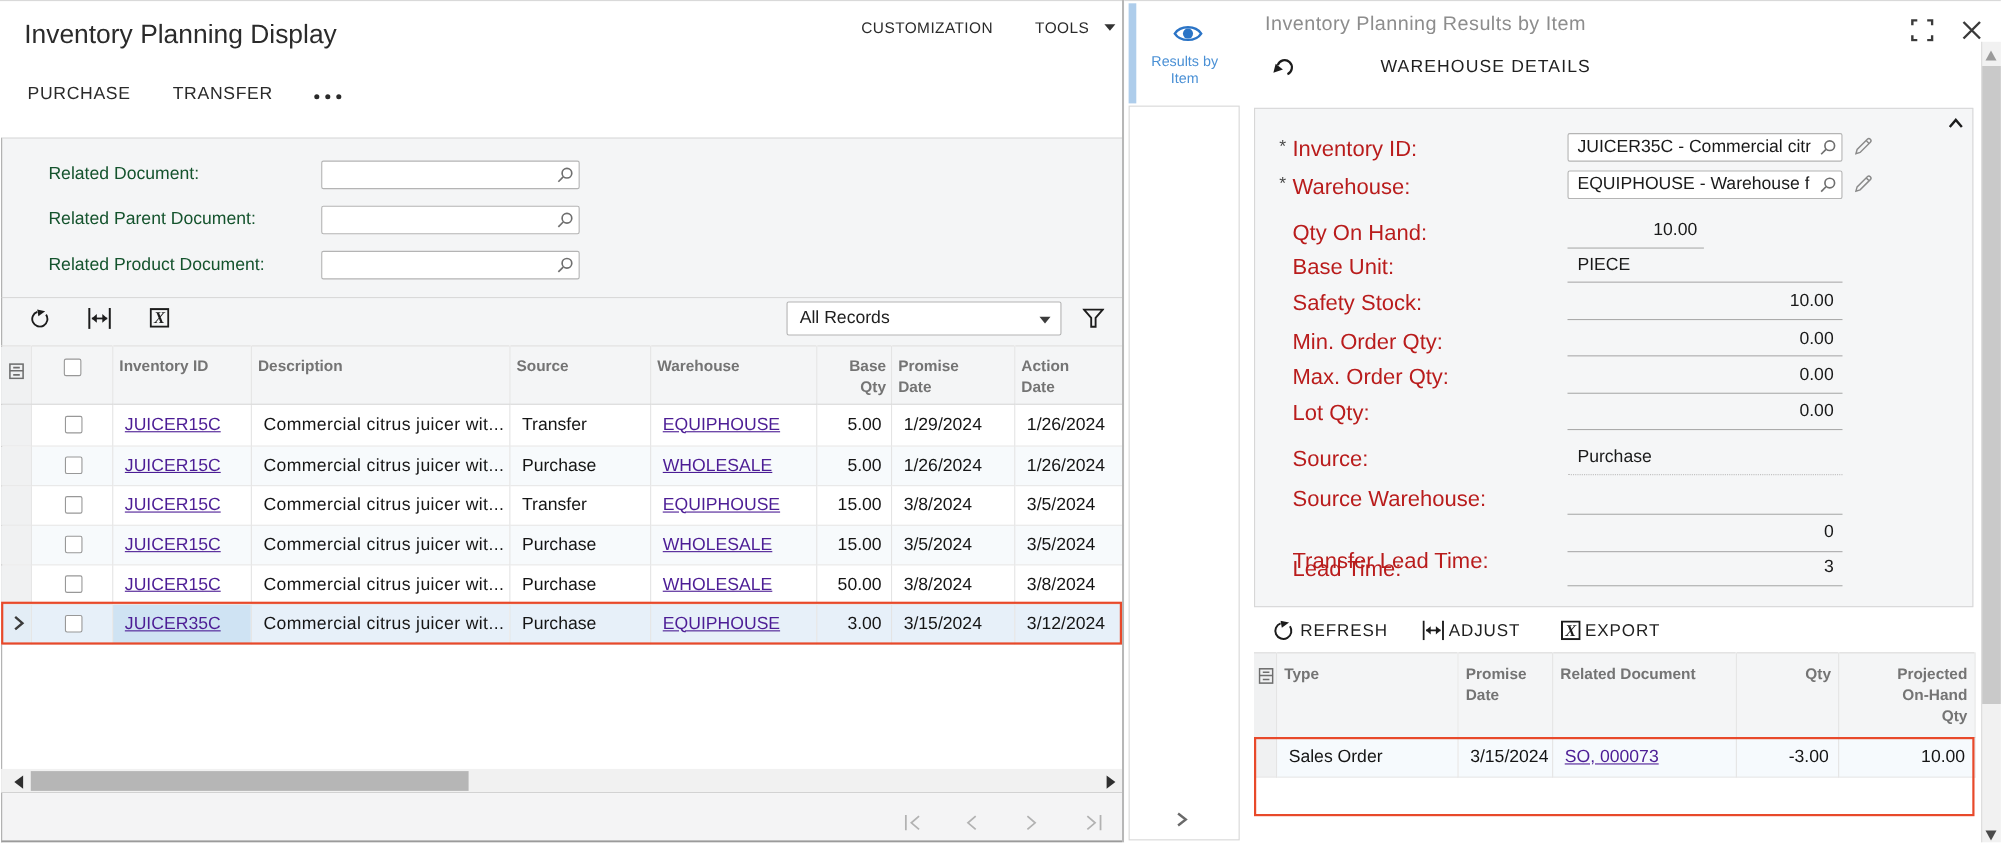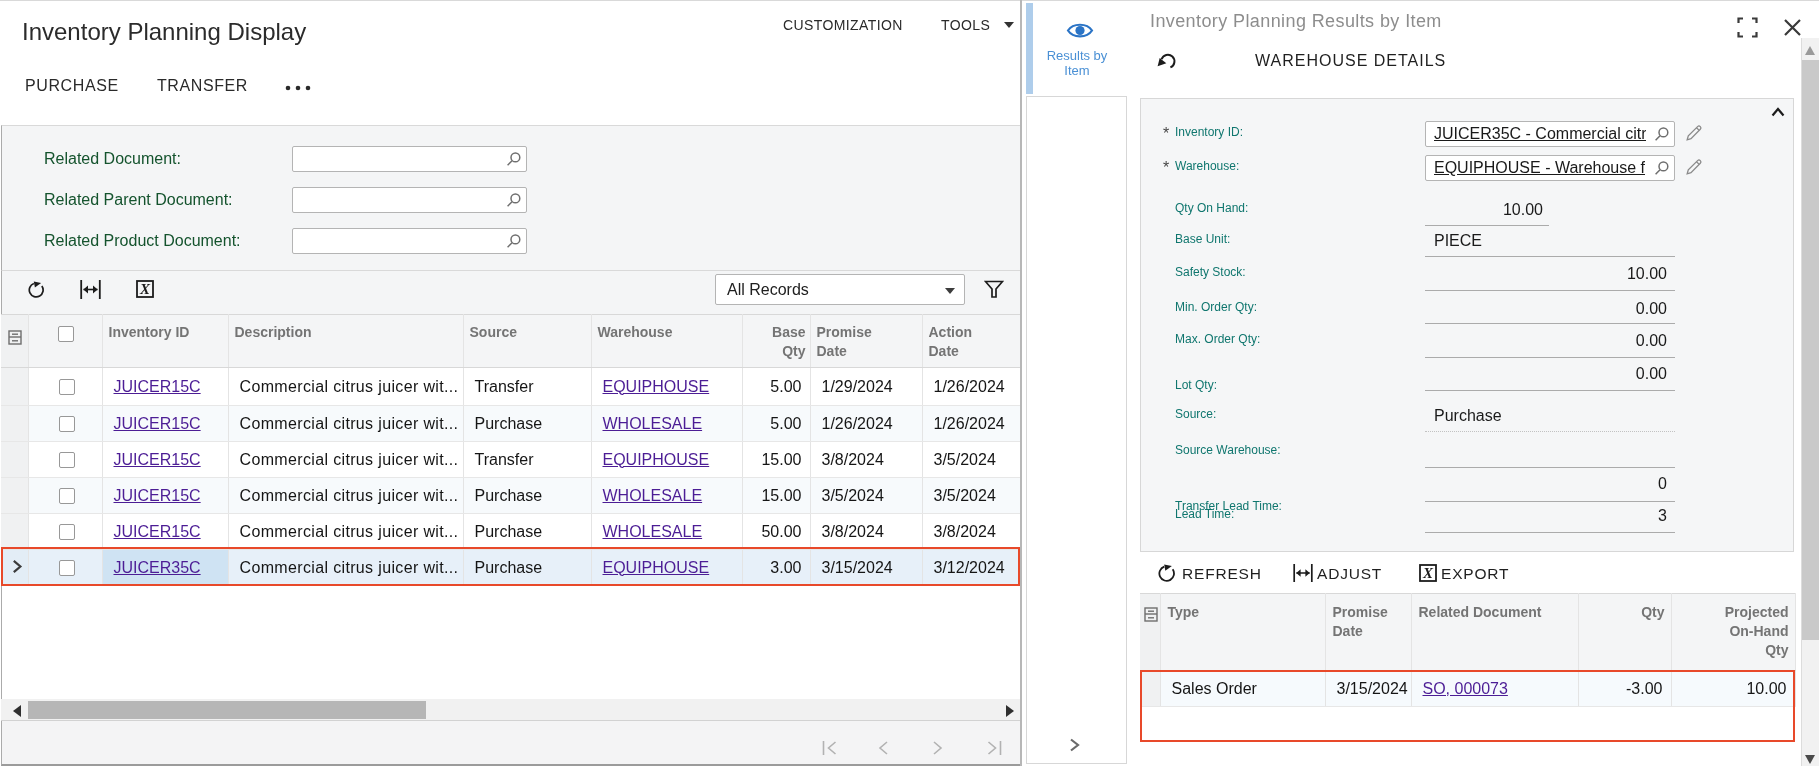--- a/index.html
+++ b/index.html
@@ -23,25 +23,25 @@
 #gtab .rt, #gtab tr.ghead th.rt { text-align:right; }
 #gtab td.desc { letter-spacing:0.35px; }
 #gtab tr.r1 td { background:#fff; }
 #gtab tr.r2 td { background:#f7fafc; }
 #gtab tr.rsel td { background:#e7f0f9; }
 #gtab tr.rsel td.acell { background:#cfe3f3; }
 #gtab tr td.xc, #gtab tr.ghead th:first-child { background:#f0f1f2 !important; padding:0 0 0 5px; }
 #gtab tr.rsel td.xc { background:#e3edf6 !important; }
 #gtab td.cbc { padding-left:30px; }
 .cb { display:inline-block; width:16px; height:16px; background:#fff; border:1px solid #989898; border-radius:2px; vertical-align:middle; }
-.flbl { position:absolute; left:1175px; font-size:12px; color:#0f766e; }
+.flbl { position:absolute; left:1175px; font-size:20px; color:#b91c1c; }
 .fstar { position:absolute; left:1163px; font-size:16px; color:#474747; }
 .fval { position:absolute; font-size:16px; color:#1a1a1a; }
 .funder { position:absolute; height:0; border-bottom:1px solid #ababab; }
-.fintx { display:inline-block; max-width:218px; overflow:hidden; white-space:nowrap;text-decoration:underline; }
+.fintx { display:inline-block; max-width:218px; overflow:hidden; white-space:nowrap; }
 .fin { position:absolute; left:1425px; width:250px; height:26px; background:#fff; border:1px solid #b4b4b4; border-radius:2px;
   font-size:16px; color:#1a1a1a; line-height:24px; padding-left:8px; overflow:hidden; white-space:nowrap; }
 
 .pencil { position:absolute; left:1685px; width:18px; height:18px; }
 #rgt { border-collapse:collapse; table-layout:fixed; width:655px; }
 #rgt th, #rgt td { border-right:1px solid #e4e4e4; border-bottom:1px solid #e7e7e7;
   overflow:hidden; white-space:nowrap; padding:0 8px 0 11px; font-size:16px; color:#151515; font-weight:normal; }
 #rgt tr.ghead th { padding-left:7px; padding-right:6px; }
 #rgt tr.ghead th { background:#f4f5f6; color:#747474; font-weight:bold; font-size:14px;
   text-align:left; vertical-align:top; padding-top:9px; height:77px; line-height:19px; border-bottom:1px solid #d8d8d8; }
@@ -306,21 +306,21 @@
   <div class="funder" style="left:1425px;top:290px;width:250px;"></div>
 
   <div class="flbl" style="top:300px;">Min. Order Qty:</div>
   <div class="fval" style="left:1425px;top:300px;width:242px;text-align:right;">0.00</div>
   <div class="funder" style="left:1425px;top:323px;width:250px;"></div>
 
   <div class="flbl" style="top:332px;">Max. Order Qty:</div>
   <div class="fval" style="left:1425px;top:332px;width:242px;text-align:right;">0.00</div>
   <div class="funder" style="left:1425px;top:357px;width:250px;"></div>
 
-  <div class="flbl" style="top:378px;text-align:center;">Lot Qty:</div>
+  <div class="flbl" style="top:365px;text-align:center;">Lot Qty:</div>
   <div class="fval" style="left:1425px;top:365px;width:242px;text-align:right;">0.00</div>
   <div class="funder" style="left:1425px;top:390px;width:250px;"></div>
 
   <div class="flbl" style="top:407px;">Source:</div>
   <div class="fval" style="left:1434px;top:407px;">Purchase</div>
   <div class="funder" style="left:1425px;top:431px;width:250px;border-bottom-style:dotted;border-bottom-color:#c2c2c2;"></div>
 
   <div class="flbl" style="top:443px;">Source Warehouse:</div>
   <div class="funder" style="left:1425px;top:467px;width:250px;"></div>
 

